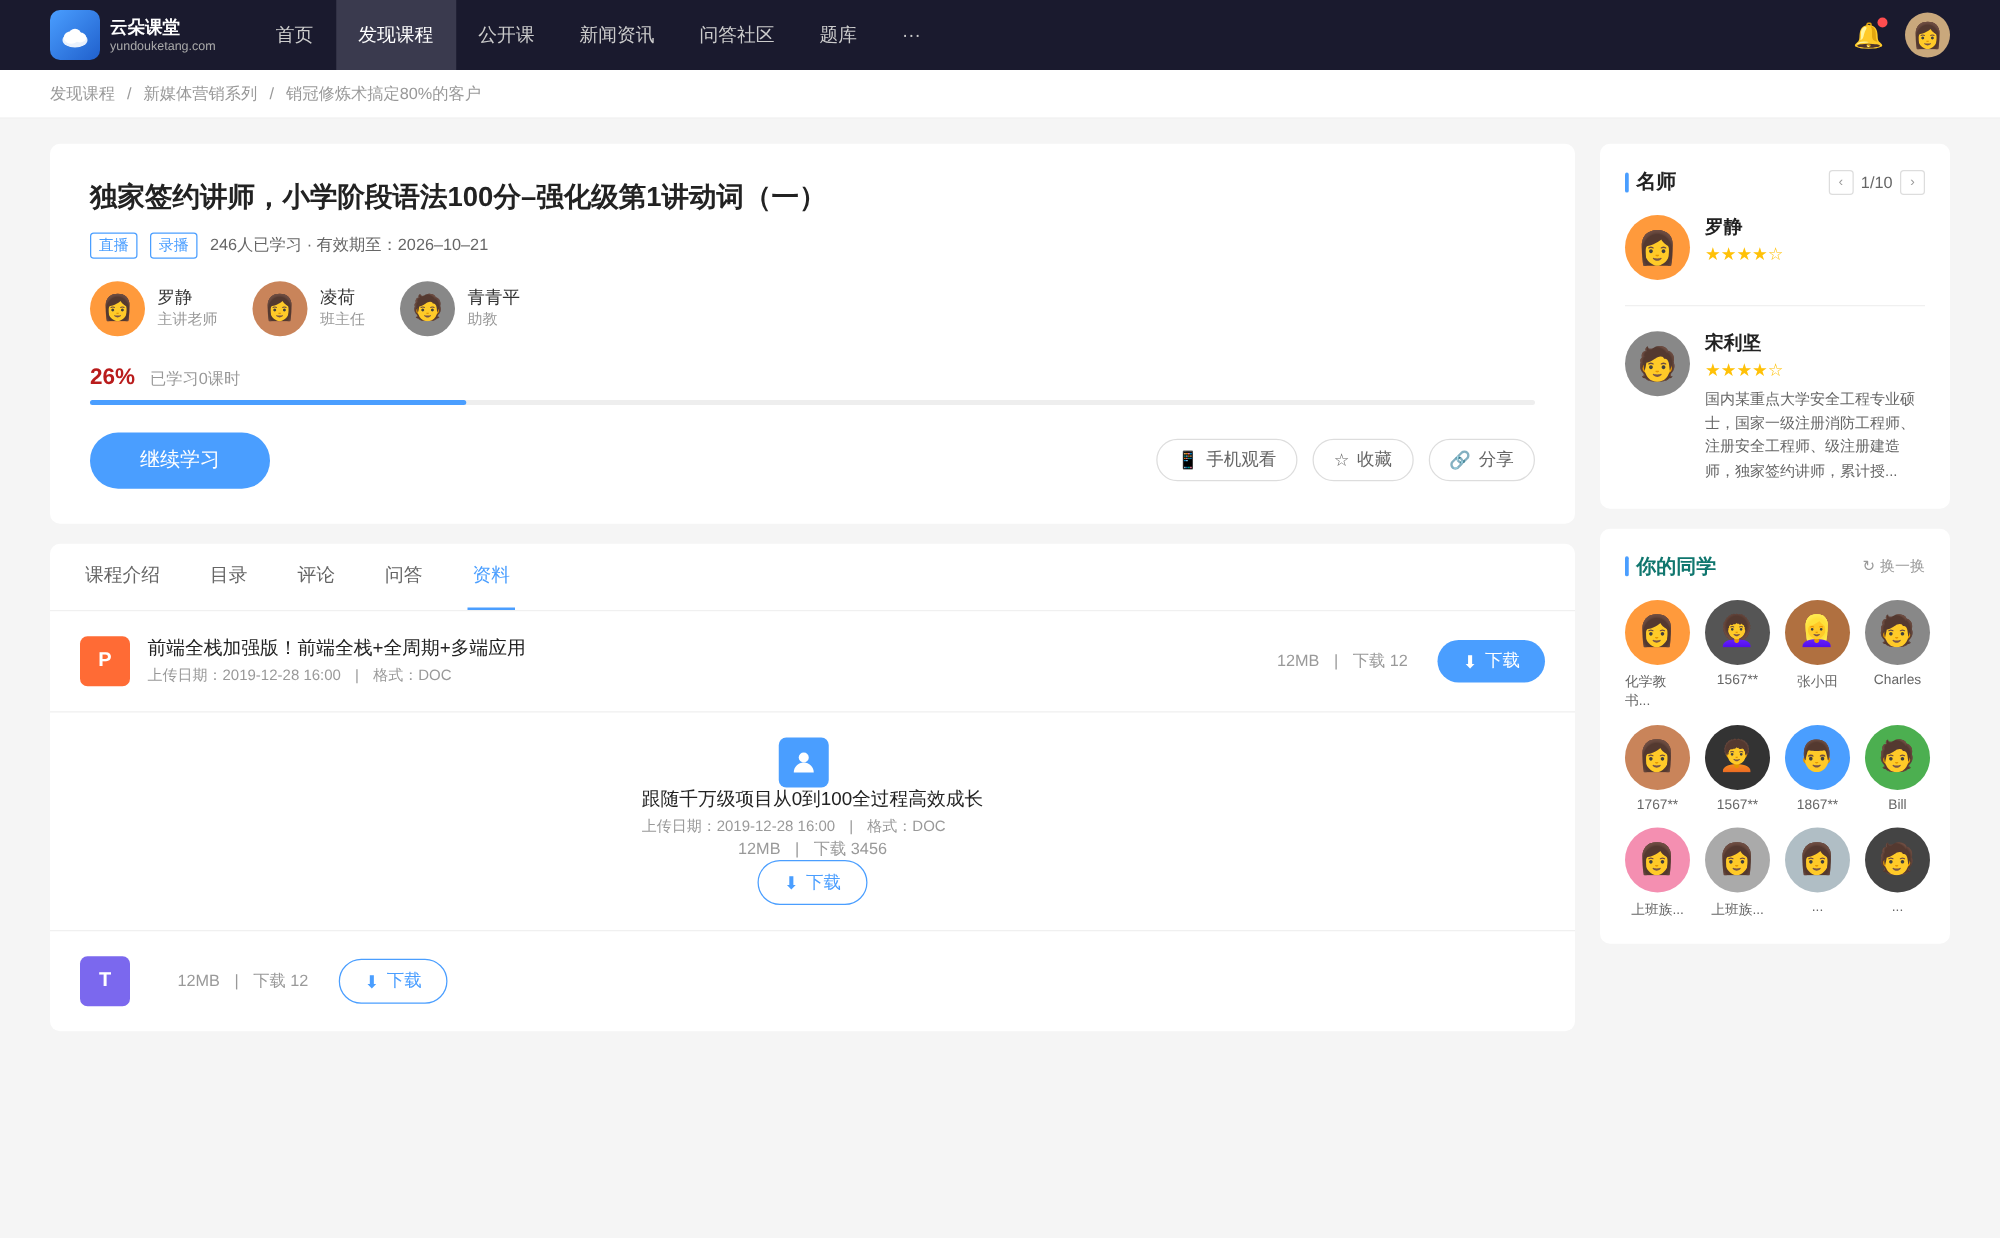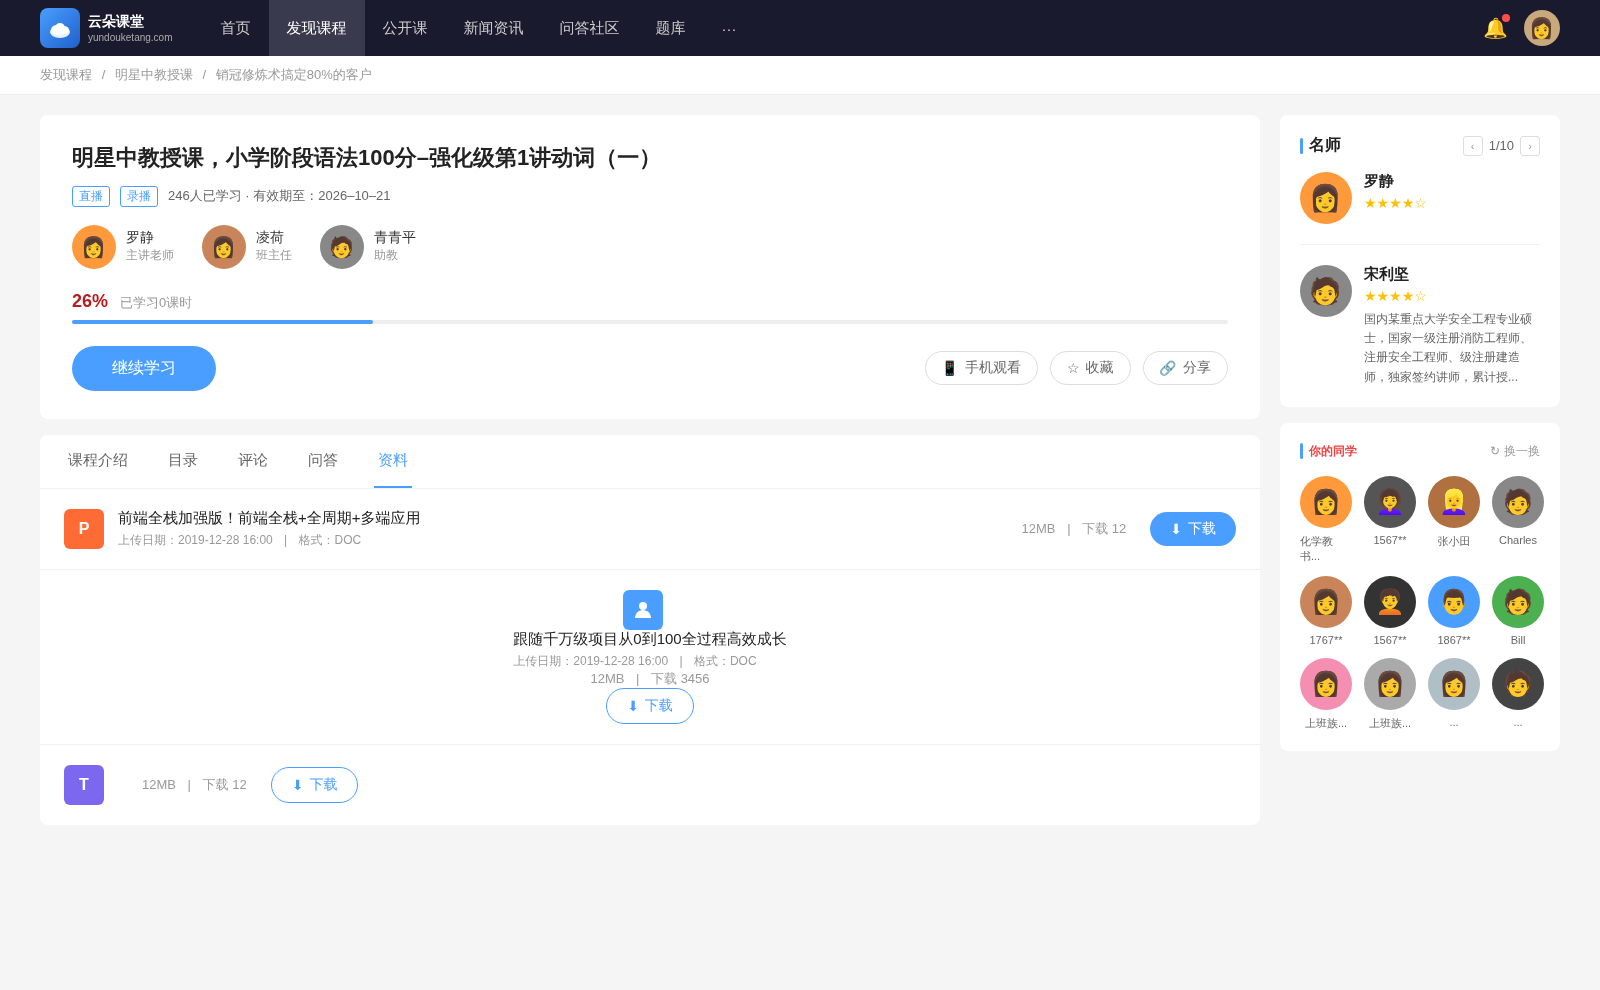--- a/index.html
+++ b/index.html
@@ -39,31 +39,31 @@
     </div>
     <div style="width:36px;height:36px;border-radius:50%;background:#c9a87c;cursor:pointer;overflow:hidden;display:flex;align-items:center;justify-content:center;font-size:20px;">
       👩
     </div>
   </div>
 </nav>
 
 <div style="background:#fff;padding:10px 40px;font-size:13px;color:#999;border-bottom:1px solid #eee;">
   <a href="#" style="color:#999;text-decoration:none;">发现课程</a>
   <span style="margin:0 6px;">/</span>
-  <a href="#" style="color:#999;text-decoration:none;">明星中教授课</a>
+  <a href="#" style="color:#999;text-decoration:none;">新媒体营销系列</a>
   <span style="margin:0 6px;">/</span>
   <span>销冠修炼术搞定80%的客户</span>
 </div>
 
 <div style="display:flex;gap:20px;padding:20px 40px;max-width:1600px;margin:0 auto;">
 
   <div style="flex:1;min-width:0;">
 
     <div style="background:#fff;border-radius:8px;padding:28px 32px;margin-bottom:16px;">
-      <h1 style="font-size:22px;font-weight:600;color:#222;margin-bottom:12px;line-height:1.4;">明星中教授课，小学阶段语法100分–强化级第1讲动词（一）</h1>
+      <h1 style="font-size:22px;font-weight:600;color:#222;margin-bottom:12px;line-height:1.4;">独家签约讲师，小学阶段语法100分–强化级第1讲动词（一）</h1>
       <div style="display:flex;align-items:center;gap:10px;margin-bottom:18px;color:#666;font-size:13px;">
         <span style="border:1px solid #4a9eff;color:#4a9eff;border-radius:3px;padding:1px 6px;font-size:12px;">直播</span>
         <span style="border:1px solid #4a9eff;color:#4a9eff;border-radius:3px;padding:1px 6px;font-size:12px;">录播</span>
         <span>246人已学习 · 有效期至：2026–10–21</span>
       </div>
       <div style="display:flex;gap:28px;margin-bottom:22px;">
         <div style="display:flex;align-items:center;gap:10px;">
           <div style="width:44px;height:44px;border-radius:50%;background:#ff9a3c;display:flex;align-items:center;justify-content:center;font-size:20px;color:#fff;">👩</div>
           <div>
             <div style="font-size:14px;color:#333;font-weight:500;">罗静</div>
@@ -213,21 +213,21 @@
         <div style="flex:1;">
           <div style="font-size:15px;font-weight:600;color:#222;margin-bottom:4px;">宋利坚</div>
           <div style="color:#ffc107;font-size:14px;margin-bottom:6px;">★★★★☆</div>
           <div style="font-size:12px;color:#666;line-height:1.6;">国内某重点大学安全工程专业硕士，国家一级注册消防工程师、注册安全工程师、级注册建造师，独家签约讲师，累计授...</div>
         </div>
       </div>
     </div>
 
     <div style="background:#fff;border-radius:8px;padding:20px;">
       <div style="display:flex;align-items:center;margin-bottom:16px;">
-        <div style="font-size:12px;font-weight:600;color:#ef4444;display:flex;align-items:center;gap:6px;">
+        <div style="font-size:16px;font-weight:600;color:#0f766e;display:flex;align-items:center;gap:6px;">
           <span style="display:inline-block;width:3px;height:16px;background:#4a9eff;border-radius:2px;"></span>
           <span>你的同学</span>
         </div>
         <div style="margin-left:auto;color:#999;font-size:12px;cursor:pointer;display:flex;align-items:center;gap:4px;">
           <span>↻</span>
           <span>换一换</span>
         </div>
       </div>
       <div style="display:grid;grid-template-columns:repeat(4,1fr);gap:12px;">
 

